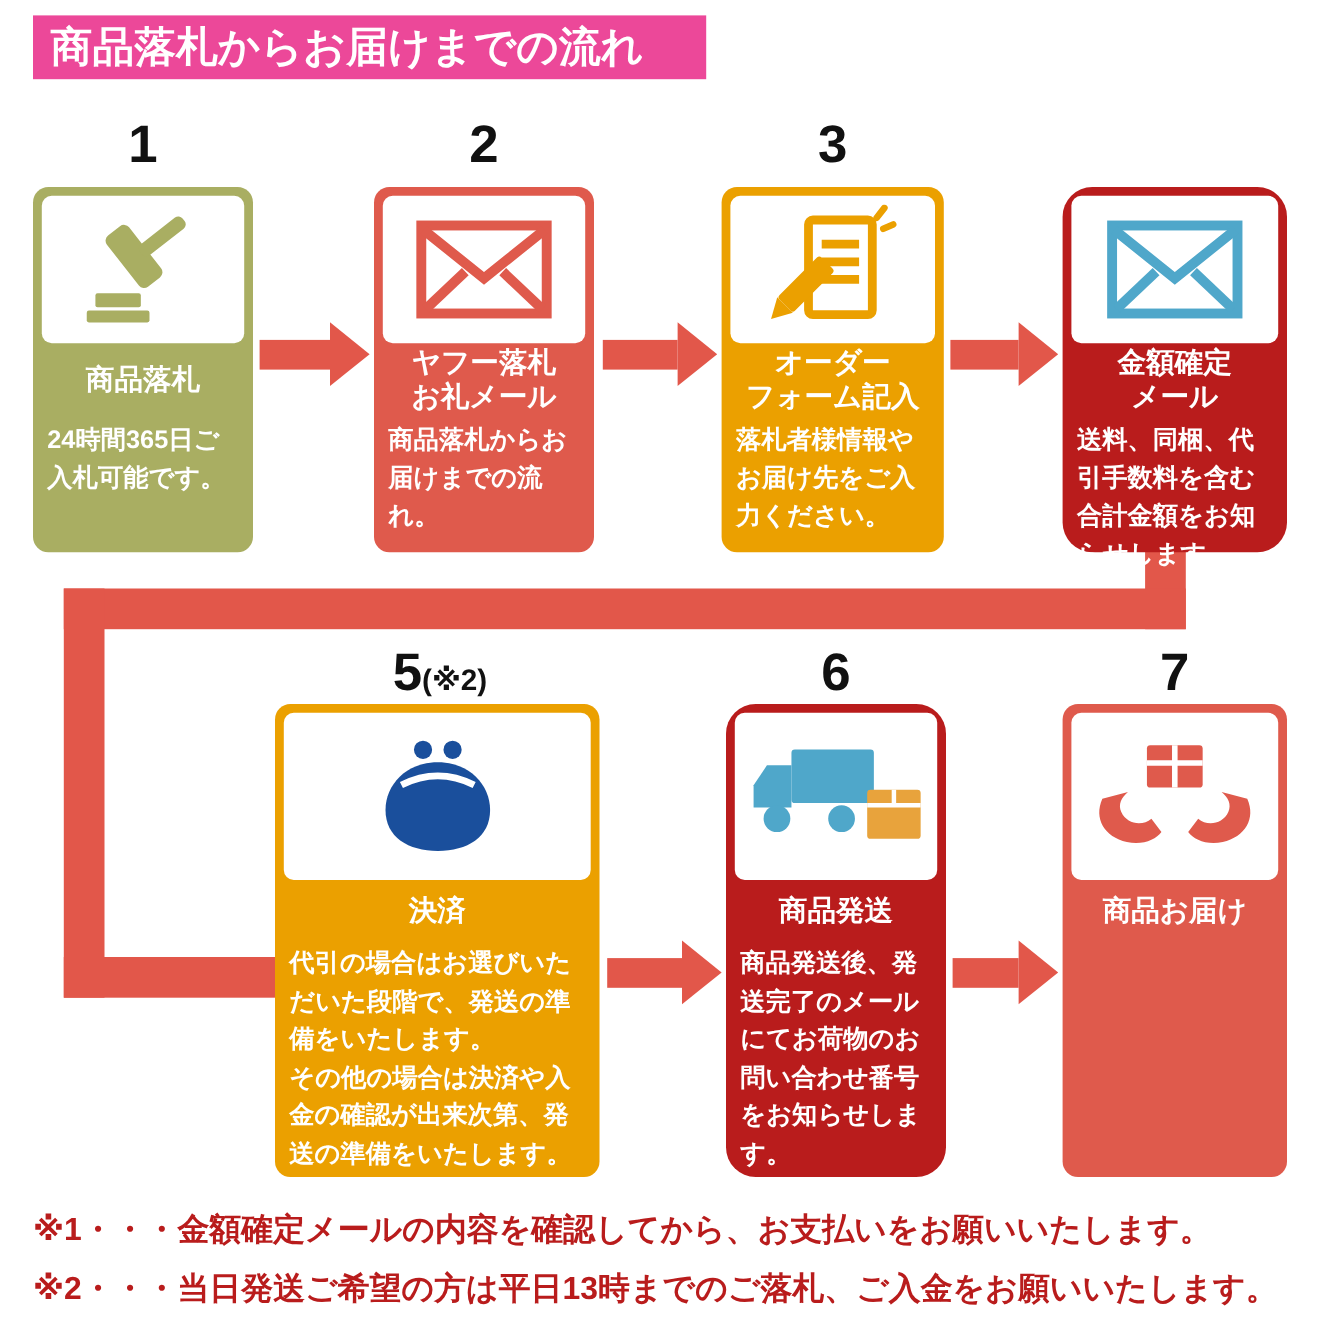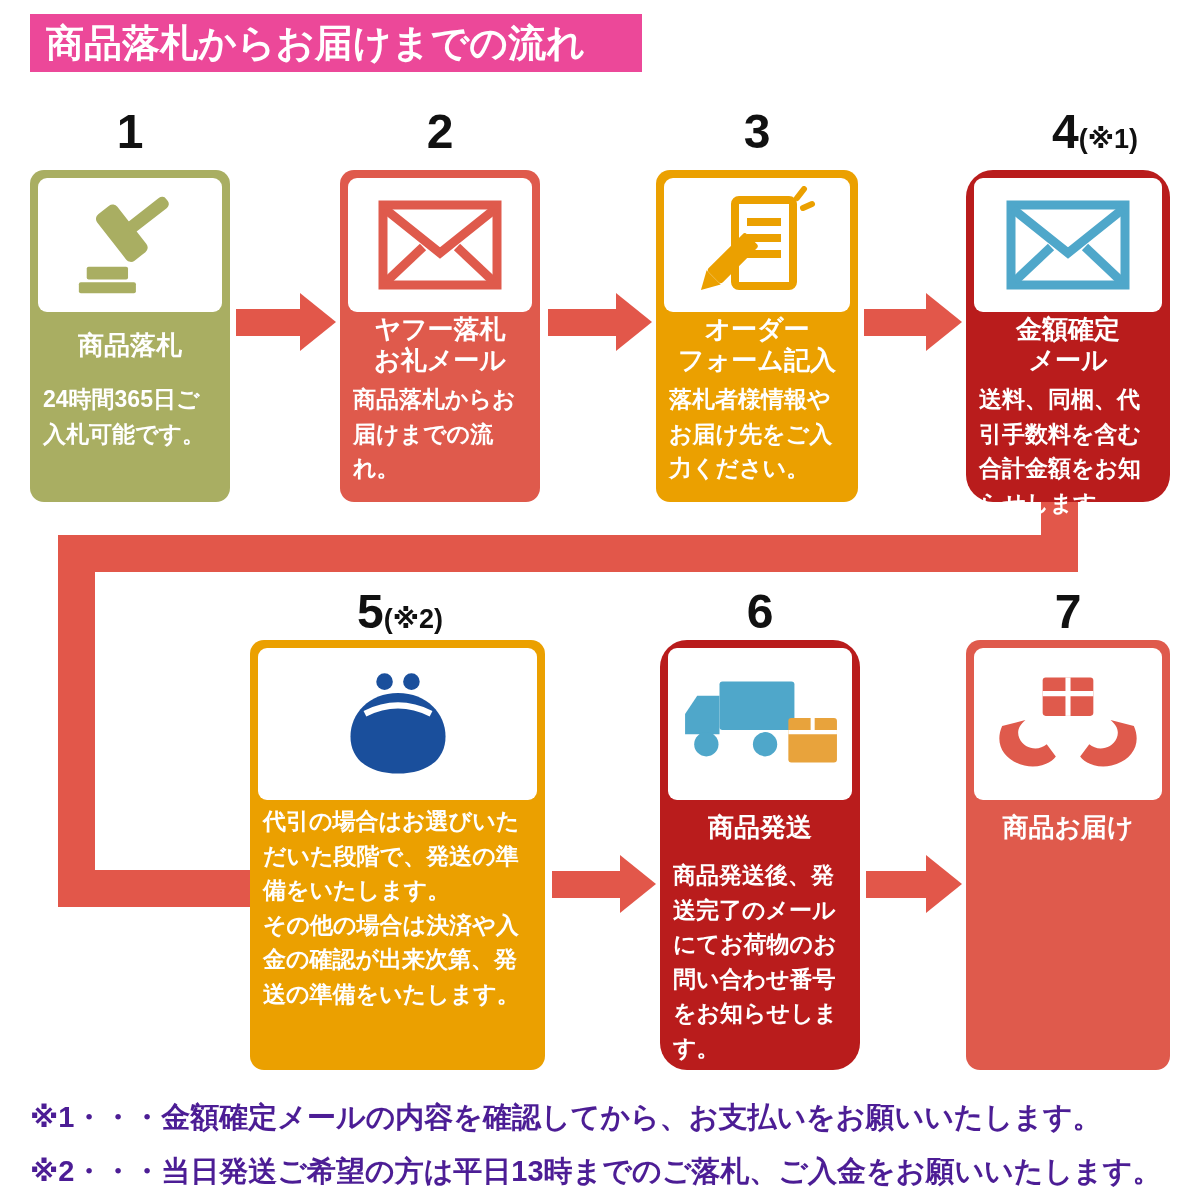--- a/index.html
+++ b/index.html
@@ -33,38 +33,37 @@
   .c-orange{ background:#EBA000; } .c-orange .icon-area{ color:#EBA000; }
   .c-blue  { background:#b91c1c;border-radius:27px; } .c-blue .icon-area  { color:#4FA7CA; }
 
   .arrow { position:absolute; display:flex; align-items:center; z-index:1; }
   .arrow-bar { height:27px; background:#E2574A; }
   .arrow-head { width:0; height:0; border-top:29px solid transparent;
     border-bottom:29px solid transparent; border-left:36px solid #E2574A; }
 
   .connector { position:absolute; background:#E2574A; z-index:1; }
 
-  .footnote { position:absolute; left:30px; color:#4c1d95; font-size:29px; font-weight:bold; }
+  .footnote { position:absolute; left:30px; color:#b91c1c; font-size:29px; font-weight:bold; }
 </style>
 </head>
 <body>
 
 <div class="canvas">
 
   <div class="header-banner">商品落札からお届けまでの流れ</div>
 
   <div class="connector" style="left:1041px; top:500px; width:37px; height:72px;"></div>
   <div class="connector" style="left:58px; top:535px; width:1020px; height:37px;"></div>
   <div class="connector" style="left:58px; top:535px; width:37px; height:372px;"></div>
   <div class="connector" style="left:58px; top:870px; width:200px; height:37px;"></div>
 
   <div class="num" style="left:80px; width:100px;"><span>1</span><span class="suffix"></span></div>
   <div class="num" style="left:390px; width:100px;"><span>2</span><span class="suffix"></span></div>
   <div class="num" style="left:707px; width:100px;"><span>3</span><span class="suffix"></span></div>
-  <div class="num" style="left:1010px; width:170px;"><span>4</span><span class="suffix">(※1)</span></div>
 
   <div class="num r2" style="left:315px; width:170px;"><span>5</span><span class="suffix">(※2)</span></div>
   <div class="num r2" style="left:710px; width:100px;"><span>6</span><span class="suffix"></span></div>
   <div class="num r2" style="left:1018px; width:100px;"><span>7</span><span class="suffix"></span></div>
 
   <div class="arrow" style="left:236px; top:293px;">
       <div class="arrow-bar" style="width:64px;"></div>
       <div class="arrow-head"></div>
     </div>
   <div class="arrow" style="left:548px; top:293px;">
@@ -160,20 +159,21 @@
 
   <div class="step r2 c-orange" style="left:250px; top:640px; width:295px; height:430px;">
     <div class="icon-area">
       <svg width="124" height="108" viewBox="0 0 120 104">
         <circle cx="47" cy="11" r="8" fill="#1A4F9C"></circle>
         <circle cx="73" cy="11" r="8" fill="#1A4F9C"></circle>
         <path d="M60 22 C32 22 14 42 14 64 C14 88 34 100 60 100 C86 100 106 88 106 64 C106 42 88 22 60 22 Z" fill="#1A4F9C"></path>
         <path d="M28 42 Q60 26 92 42" fill="none" stroke="#fff" stroke-width="6"></path>
       </svg>
     </div>
+    <div class="title">決済</div>
     <div class="desc">代引の場合はお選びいただいた段階で、発送の準備をいたします。
 その他の場合は決済や入金の確認が出来次第、発送の準備をいたします。</div>
   </div>
 
   <div class="step r2 c-blue" style="left:660px; top:640px; width:200px; height:430px;">
     <div class="icon-area">
       <svg width="162" height="106" viewBox="0 0 160 104">
         <g fill="#4FA7CA">
           <rect x="40" y="10" width="74" height="48" rx="3"></rect>
           <path d="M40 24 H18 L6 42 V62 H40 Z"></path>

